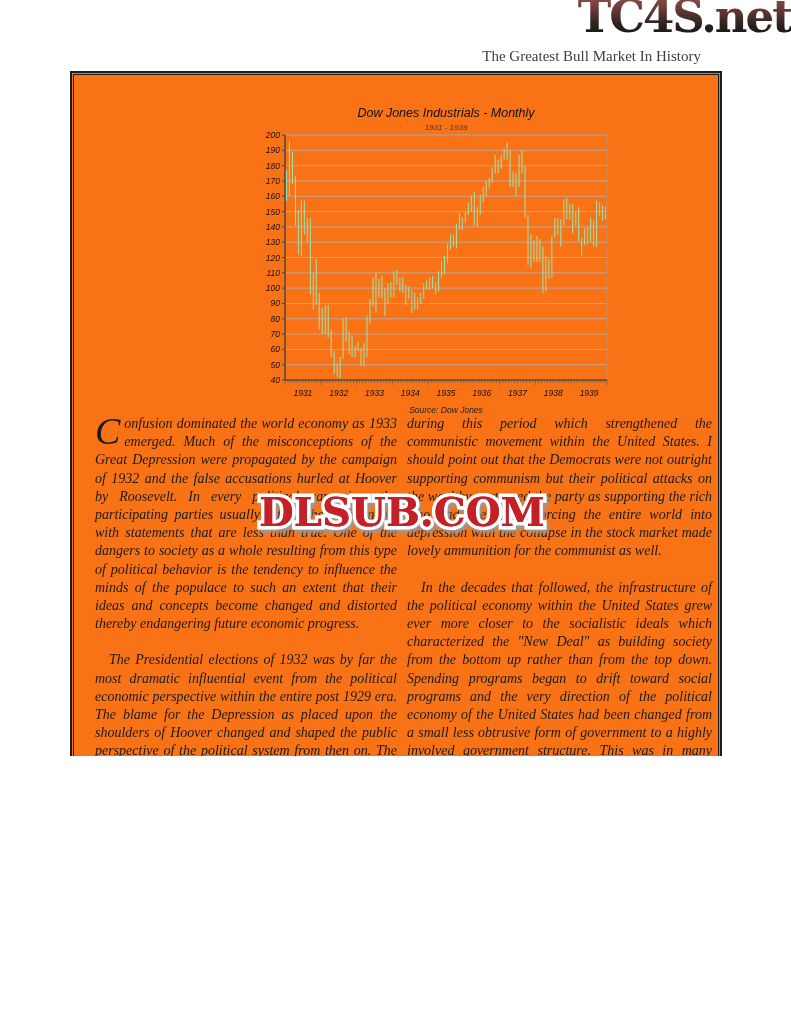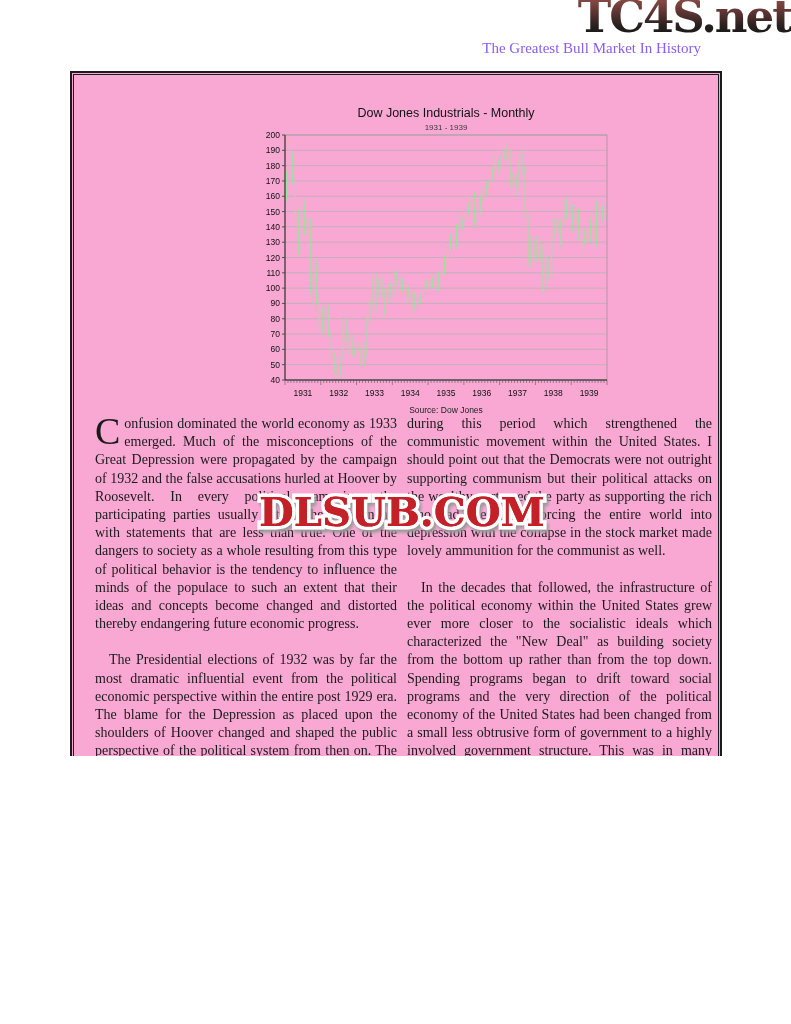--- a/index.html
+++ b/index.html
@@ -4,26 +4,26 @@
 <style>
   html,body{margin:0;padding:0;background:#fff;}
   #page{position:relative;width:791px;height:756px;background:#fff;overflow:hidden;
         font-family:"Liberation Serif",serif;color:#1a1a1a;}
 
   
   #tc4s-logo{position:absolute;top:-6px;right:0;font-family:"DejaVu Serif",serif;
     font-weight:700;font-size:45px;letter-spacing:-2px;line-height:1;
     background:linear-gradient(180deg,#96524c 0%,#6f3c39 30%,#26201f 72%,#141414 100%);
     -webkit-background-clip:text;background-clip:text;color:transparent;}
-  #tagline{position:absolute;top:40px;right:90px;font-size:15px;color:#8b5cf6;
+  #tagline{position:absolute;top:48px;right:90px;font-size:15px;color:#404040;
     font-family:"Liberation Serif",serif;}
 
   
   #frame-outer{position:absolute;left:70px;top:71px;width:648px;height:877px;
-    border:2px solid #1c1c1c;background:#f9a8d4;}
+    border:2px solid #1c1c1c;background:#f97316;font-style:italic;}
   #frame-inner{position:absolute;left:1px;top:1px;right:1px;bottom:1px;
     border:1px solid #1c1c1c;}
 
   
   #chart-wrap{position:absolute;left:185px;top:32px;width:376px;height:320px;}
   #chart-svg{font-family:"Liberation Sans",sans-serif;}
 
   
   #columns{position:absolute;left:23px;top:342px;width:617px;display:flex;gap:10px;}
   .col{width:302px;font-size:14px;line-height:18.2px;text-align:justify;}

